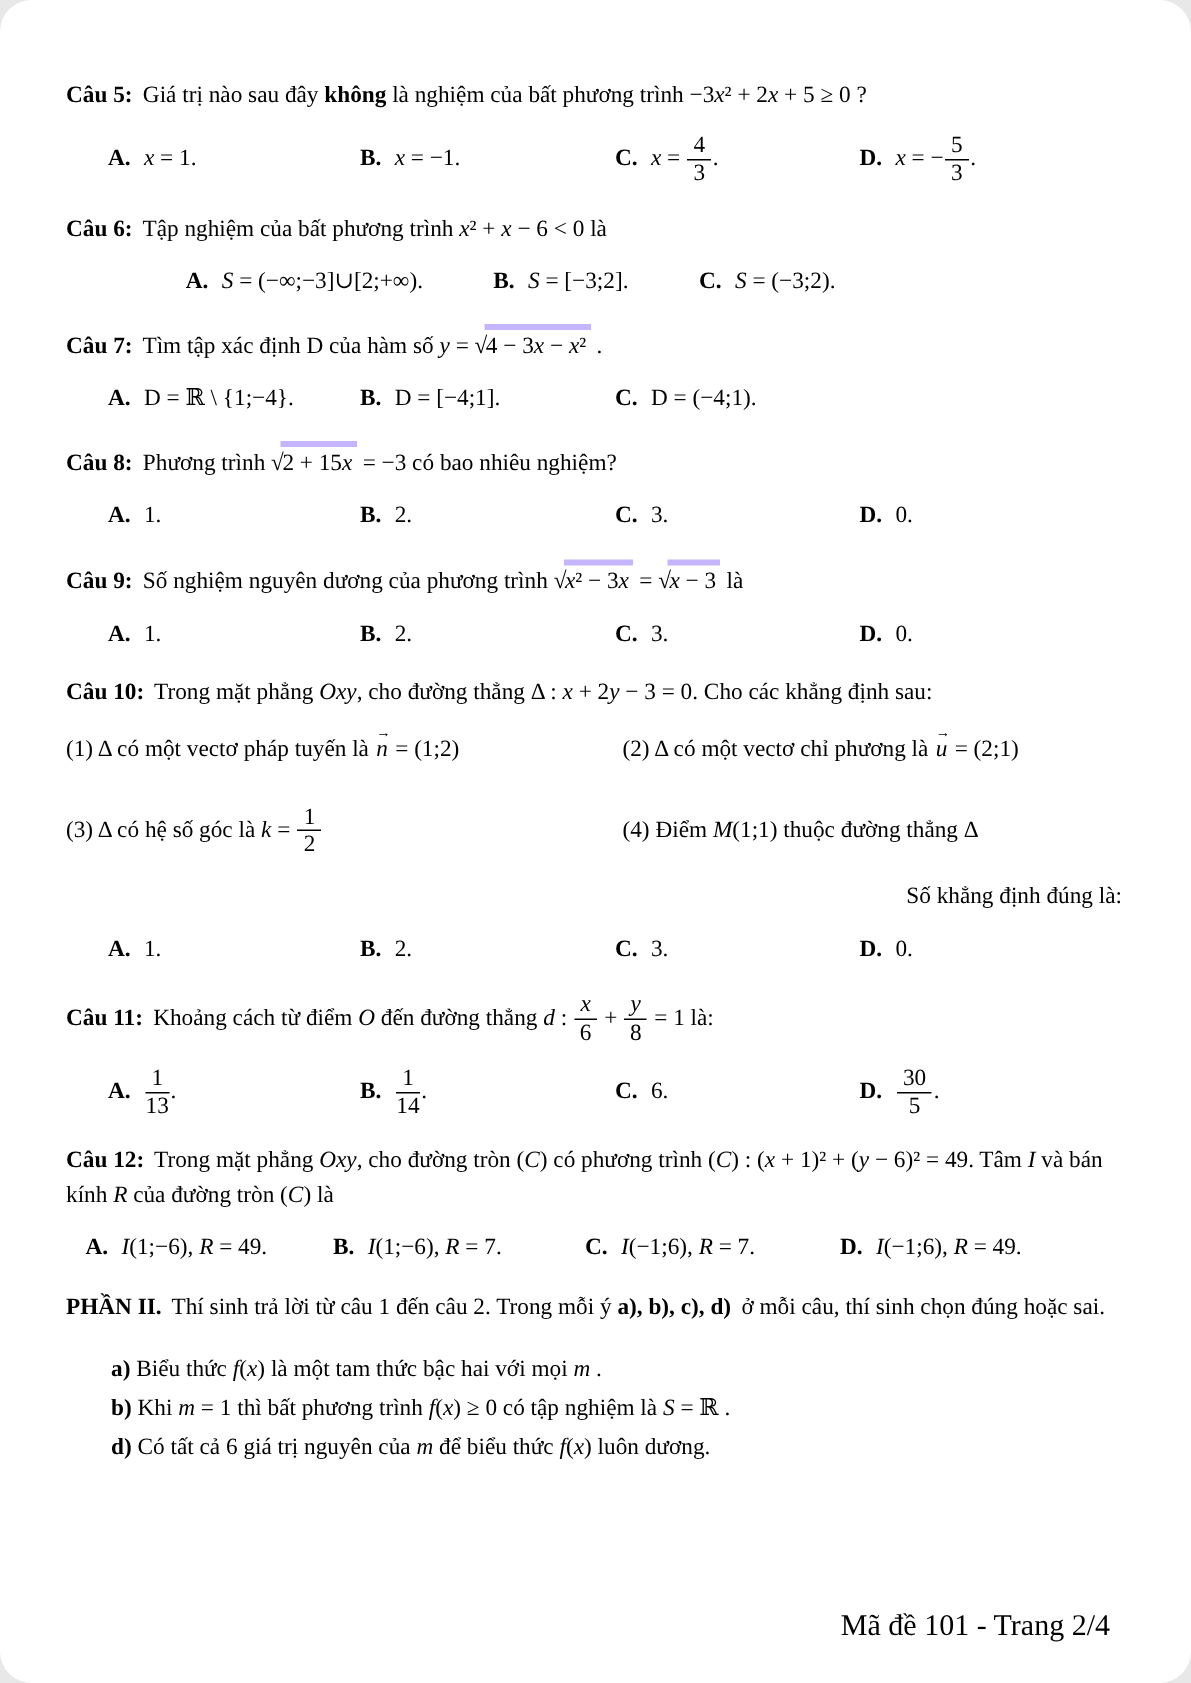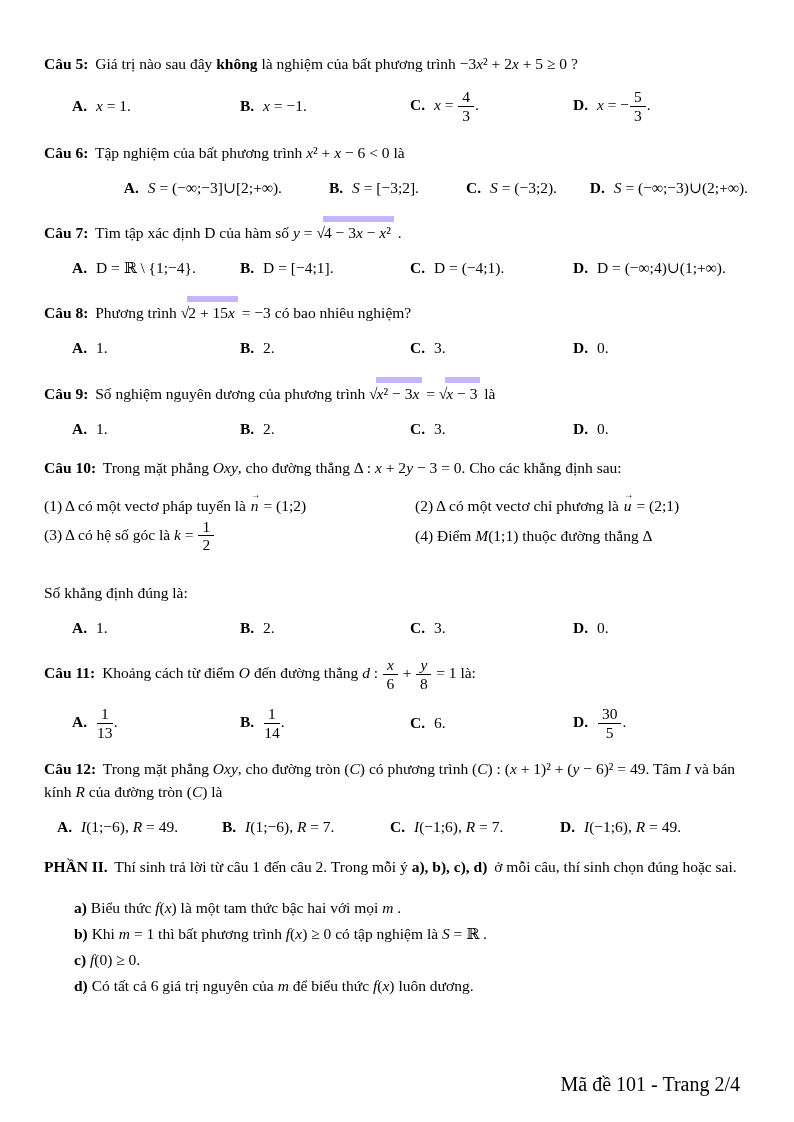--- a/index.html
+++ b/index.html
@@ -7,54 +7,55 @@
     position:relative;
     width:794px; height:1122px;
     margin:0 auto;
     background:#ffffff;
     box-sizing:border-box;
     padding:36px 46px 0 44px;
     font-family:"Liberation Serif", "DejaVu Serif", serif;
     font-size:15.5px;
     color:#000;
     overflow:hidden;
+    border-radius:21px;
   }
   p { margin:0; padding:0; }
   .q { margin-top:17px; }
   .qline { line-height:1.48; }
   .qline > b { margin-right:3px; }
   .m { font-style:italic; }
   b { font-weight:bold; }
 
   
   .frac { display:inline-block; vertical-align:middle; text-align:center; line-height:1.15; padding:0 1px; }
   .frac .num { display:block; border-bottom:1px solid #000; padding:0 4px 0; }
   .frac .den { display:block; padding-top:0; }
 
   
   .sqrt { display:inline-block; white-space:nowrap; }
   .sqrt .rdx { display:inline-block; font-style:normal; }
-  .sqrt .bar { display:inline-block; border-top:6px solid #c4b5fd; padding:0 3px 0 1px; margin-left:-2px; }
+  .sqrt .bar { display:inline-block; border-top:4px solid #c4b5fd; padding:0 3px 0 1px; margin-left:-2px; }
 
   
   .vec { position:relative; font-style:italic; display:inline-block; padding:0 1px; }
   .vec::before { content:"\2192"; position:absolute; top:-0.72em; left:10%; font-size:0.62em; font-style:normal; }
 
   
   .opts { display:grid; margin-top:12px; align-items:center; }
   .opts.std   { padding-left:28px; grid-template-columns:168px 170px 163px 1fr; }
   .opts.wideA { padding-left:28px; grid-template-columns:210px 137px 138px 1fr;text-align:right; }
   .opts.flush { padding-left:13px; grid-template-columns:165px 168px 170px 1fr; }
   .opt { white-space:nowrap; line-height:1.45; }
   .opt > b { margin-right:5px; }
 
   
-  .stmts { display:grid; grid-template-columns:371px 1fr; margin-top:15px; align-items:center; line-height:1.45; }
+  .stmts { display:grid; grid-template-columns:371px 1fr; row-gap:24px; margin-top:15px; align-items:center; line-height:1.45; }
 
-  .subtext { margin-top:28px; line-height:1.45; }
+  .subtext { margin-top:15px; line-height:1.45;text-align:right; }
 
   
   .tf-item { margin-top:3px; padding-left:30px; line-height:1.5; }
 
   .footer {
     position:absolute;
     right:54px; bottom:26px;
     font-size:20px;
   }
 </style>
@@ -71,30 +72,28 @@
           <span class="opt"><b>C.</b> <span><span class="m">x</span> = <span class="frac"><span class="num">4</span><span class="den">3</span></span>.</span></span>
           <span class="opt"><b>D.</b> <span><span class="m">x</span> = −<span class="frac"><span class="num">5</span><span class="den">3</span></span>.</span></span>
         </div>
       </div>
       <div class="q">
         <p class="qline"><b>Câu 6:</b> <span>Tập nghiệm của bất phương trình <span class="m">x</span>² + <span class="m">x</span> − 6 &lt; 0 là</span></p>
         <div class="opts wideA">
           <span class="opt"><b>A.</b> <span><span class="m">S</span> = (−∞;−3]∪[2;+∞).</span></span>
           <span class="opt"><b>B.</b> <span><span class="m">S</span> = [−3;2].</span></span>
           <span class="opt"><b>C.</b> <span><span class="m">S</span> = (−3;2).</span></span>
-          <span class="opt"><b>D.</b> <span><span class="m">S</span> = (−∞;−3)∪(2;+∞).</span></span>
         </div>
       </div>
       <div class="q">
         <p class="qline"><b>Câu 7:</b> <span>Tìm tập xác định D của hàm số <span class="m">y</span> = <span class="sqrt"><span class="rdx">√</span><span class="bar">4 − 3<span class="m">x</span> − <span class="m">x</span>²</span></span> .</span></p>
         <div class="opts std">
           <span class="opt"><b>A.</b> <span>D = ℝ \ {1;−4}.</span></span>
           <span class="opt"><b>B.</b> <span>D = [−4;1].</span></span>
           <span class="opt"><b>C.</b> <span>D = (−4;1).</span></span>
-          <span class="opt"><b>D.</b> <span>D = (−∞;4)∪(1;+∞).</span></span>
         </div>
       </div>
       <div class="q">
         <p class="qline"><b>Câu 8:</b> <span>Phương trình <span class="sqrt"><span class="rdx">√</span><span class="bar">2 + 15<span class="m">x</span></span></span> = −3 có bao nhiêu nghiệm?</span></p>
         <div class="opts std">
           <span class="opt"><b>A.</b> <span>1.</span></span>
           <span class="opt"><b>B.</b> <span>2.</span></span>
           <span class="opt"><b>C.</b> <span>3.</span></span>
           <span class="opt"><b>D.</b> <span>0.</span></span>
         </div>
@@ -141,18 +140,17 @@
           <span class="opt"><b>C.</b> <span><span class="m">I</span>(−1;6), <span class="m">R</span> = 7.</span></span>
           <span class="opt"><b>D.</b> <span><span class="m">I</span>(−1;6), <span class="m">R</span> = 49.</span></span>
         </div>
       </div>
       <div class="q">
         <p class="qline"><b>PHẦN II.</b> Thí sinh trả lời từ câu 1 đến câu 2. Trong mỗi ý <b>a), b), c), d)</b> ở mỗi câu, thí sinh chọn đúng hoặc sai.</p>
       </div>
       <div class="q">
         <div class="tf-item"><b>a)</b> Biểu thức <span class="m">f</span>(<span class="m">x</span>) là một tam thức bậc hai với mọi <span class="m">m</span> .</div>
         <div class="tf-item"><b>b)</b> Khi <span class="m">m</span> = 1 thì bất phương trình <span class="m">f</span>(<span class="m">x</span>) ≥ 0 có tập nghiệm là <span class="m">S</span> = ℝ .</div>
-        <div class="tf-item"><b>c)</b> <span class="m">f</span>(0) ≥ 0.</div>
         <div class="tf-item"><b>d)</b> Có tất cả 6 giá trị nguyên của <span class="m">m</span> để biểu thức <span class="m">f</span>(<span class="m">x</span>) luôn dương.</div>
       </div>
     </div>
   <div class="footer">Mã đề 101 - Trang 2/4</div>
 </div>
 
 </body></html>

